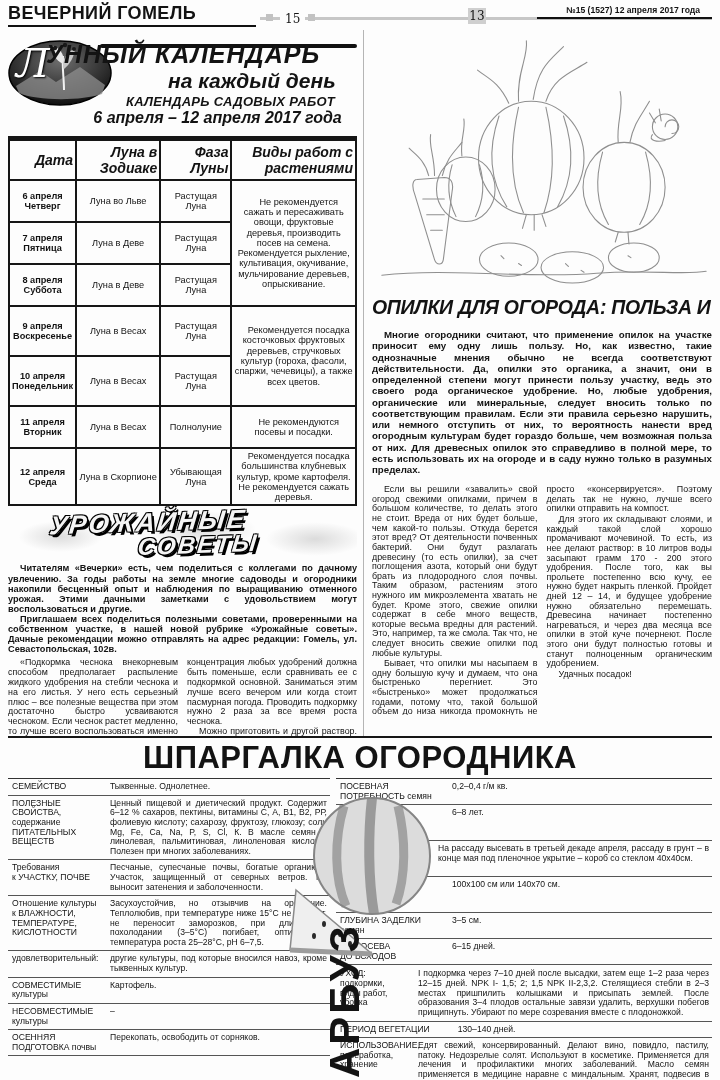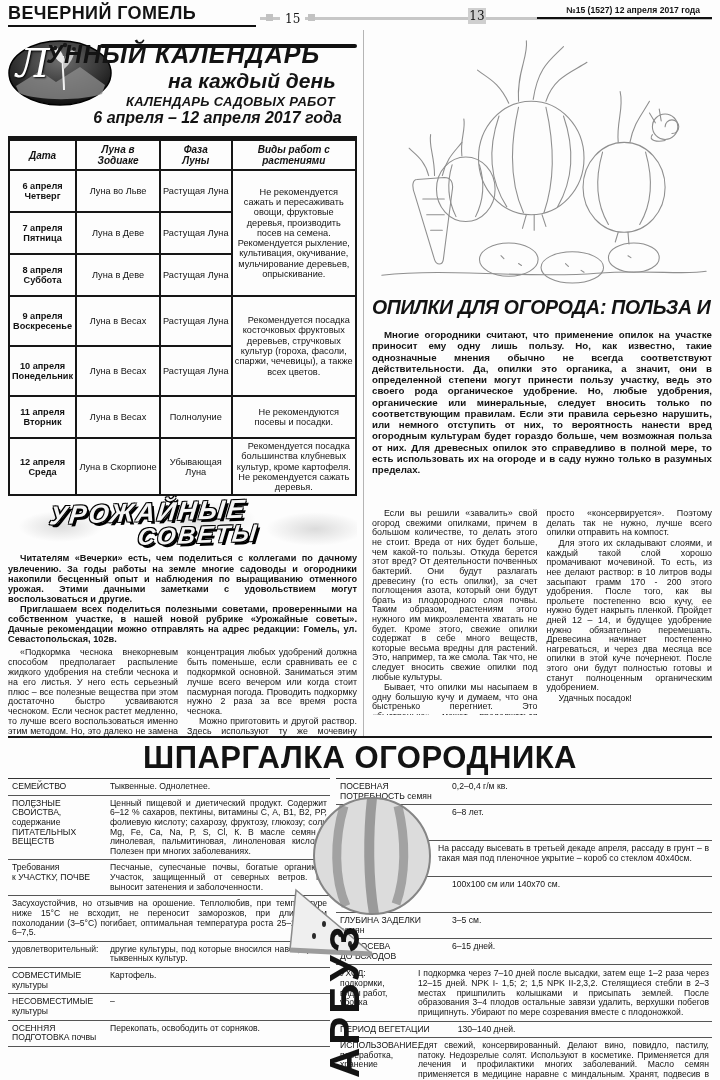--- a/index.html
+++ b/index.html
@@ -35,22 +35,22 @@
   .mast-initial { position:absolute; left:8px; top:0px; font-family:"DejaVu Serif",serif;
     font-style:italic; font-size:40px; color:#fff; z-index:3; text-shadow:1px 1px 2px #000; }
   .mast-title { position:relative; z-index:2; margin:10px 0 0 38px; font-size:25px; font-weight:900;
     font-style:italic; letter-spacing:1px; white-space:nowrap; }
   .mast-sub { margin:0 0 0 160px; font-size:21px; font-weight:900; font-style:italic; }
   .mast-h2 { margin:1px 0 0 96px; text-align:center; font-size:13px; font-weight:900; font-style:italic; letter-spacing:.3px; }
   .mast-h3 { margin:0 0 0 70px; text-align:center; font-size:16px; font-weight:900; font-style:italic; }
 
   
   table.lunar { width:100%; border-collapse:collapse; border:2px solid #161616; border-top:5px solid #161616; }
-  table.lunar th { border:2px solid #161616; font-size:10px; font-style:italic; font-weight:bold;
-    padding:3px 2px; height:26px; }
+  table.lunar th { border:2px solid #161616; font-size:14px; font-style:italic; font-weight:bold;
+    padding:3px 2px; height:26px;text-align:right; }
   table.lunar td { border:2px solid #161616; font-size:9.2px; text-align:center; vertical-align:middle; padding:2px; }
   td.c-date { font-weight:bold; font-size:10.3px; line-height:1.1; }
   td.c-works { text-align:justify; vertical-align:middle; padding:3px 5px; line-height:1.12; }
   td.c-works div { text-indent:10px; }
   .h-r1{height:42px}.h-r2{height:42px}.h-r3{height:42px}.h-r4{height:50px}
   .h-r5{height:50px}.h-r6{height:42px}.h-r7{height:56px}
 
   
   .tips-head { position:relative; height:50px; margin-top:3px;
     background:
@@ -71,21 +71,21 @@
   .indent { text-indent:12px; }
   .noindent { text-indent:0; }
 
   
   .veg-illustration { width:100%; height:256px; }
   .sawdust-title { text-align:center; font-size:19.5px; font-weight:900; font-style:italic;
     white-space:nowrap; margin:6px 0 10px 0; letter-spacing:-0.3px; }
   .sawdust-lead { font-weight:bold; font-size:9.7px; line-height:1.16; text-align:justify; }
   .sawdust-lead p { text-indent:12px; }
   .sawdust-cols { display:flex; gap:9px; margin-top:10px; height:230px; overflow:hidden; }
-  .sawdust-cols .col { flex:1; font-size:8.9px; line-height:1.08; text-align:justify;margin-top:24px; }
+  .sawdust-cols .col { flex:1; font-size:8.9px; line-height:1.08; text-align:justify; }
   .sawdust-cols p + p { margin-top:1px; }
   .signoff { margin-top:9px; }
   .source-line { text-align:right; font-weight:bold; font-size:9.3px; margin-top:20px; }
 
   
   .cheatsheet { position:relative; height:344px; border-top:2px solid #161616; padding-top:2px; overflow:hidden; }
   .cheat-title { text-align:center; font-size:31px; font-weight:900; letter-spacing:.5px; height:38px; line-height:36px; }
   .cheat-body { display:flex; }
   .cheat-left { width:322px; border-top:1.5px solid #333; }
   .cheat-right { flex:1; margin-left:6px; }
@@ -311,20 +311,24 @@
 ПИТАТЕЛЬНЫХ
 ВЕЩЕСТВ</div>
             <div class="cvalue">Ценный пищевой и диетический продукт. Содержит 6–12 % сахаров, пектины, витамины С, А, В1, В2, РР, фолиевую кислоту; сахарозу, фруктозу, глюкозу; соли Mg, Fe, Ca, Na, P, S, Cl, К. В масле семян – линолевая, пальмитиновая, линоленовая кислоты. Полезен при многих заболеваниях.</div>
           </div>
         <div class="crow">
             <div class="clabel">Требования
 к УЧАСТКУ,  ПОЧВЕ</div>
             <div class="cvalue">Песчаные, супесчаные почвы, богатые органикой. Участок, защищенный от северных ветров. Не выносит затенения и заболоченности.</div>
           </div>
         <div class="crow">
+            <div class="clabel">Отношение культуры
+к ВЛАЖНОСТИ,
+ТЕМПЕРАТУРЕ,
+КИСЛОТНОСТИ</div>
             <div class="cvalue">Засухоустойчив, но отзывчив на орошение. Теплолюбив, при температуре ниже 15°С не всходит, не переносит заморозков, при длительном похолодании (3–5°С) погибает, оптимальная температура роста 25–28°С, рН 6–7,5.</div>
           </div>
         <div class="crow">
             <div class="clabel">удовлетворительный:</div>
             <div class="cvalue">другие культуры, под которые вносился навоз, кроме тыквенных культур.</div>
           </div>
         <div class="crow">
             <div class="clabel">СОВМЕСТИМЫЕ
 культуры</div>
             <div class="cvalue">Картофель.</div>
@@ -351,21 +355,21 @@
           <div class="crow">
               <div class="clabel">СОХРАНЕНИЕ
 ВСХОЖЕСТИ
 семян</div>
               <div class="cvalue short">6–8 лет.</div>
             </div>
           <div class="crow">
               <div class="clabel">СРОКИ и порядок
 ПОСЕВА,
 ПОСАДКИ</div>
-              <div class="cvalue">На рассаду высевать в третьей декаде апреля, рассаду в грунт – в такая мая под пленочное укрытие – короб со стеклом 40х40см.</div>
+              <div class="cvalue">На рассаду высевать в третьей декаде апреля, рассаду в грунт – в конце мая под пленочное укрытие – короб со стеклом 40х40см.</div>
             </div>
           <div class="crow">
               <div class="clabel">СХЕМА
 ПОСЕВА
 ПОСАДКИ</div>
               <div class="cvalue short">100х100 см или 140х70 см.</div>
             </div>
           <div class="crow">
               <div class="clabel">ГЛУБИНА  ЗАДЕЛКИ
 семян</div>

